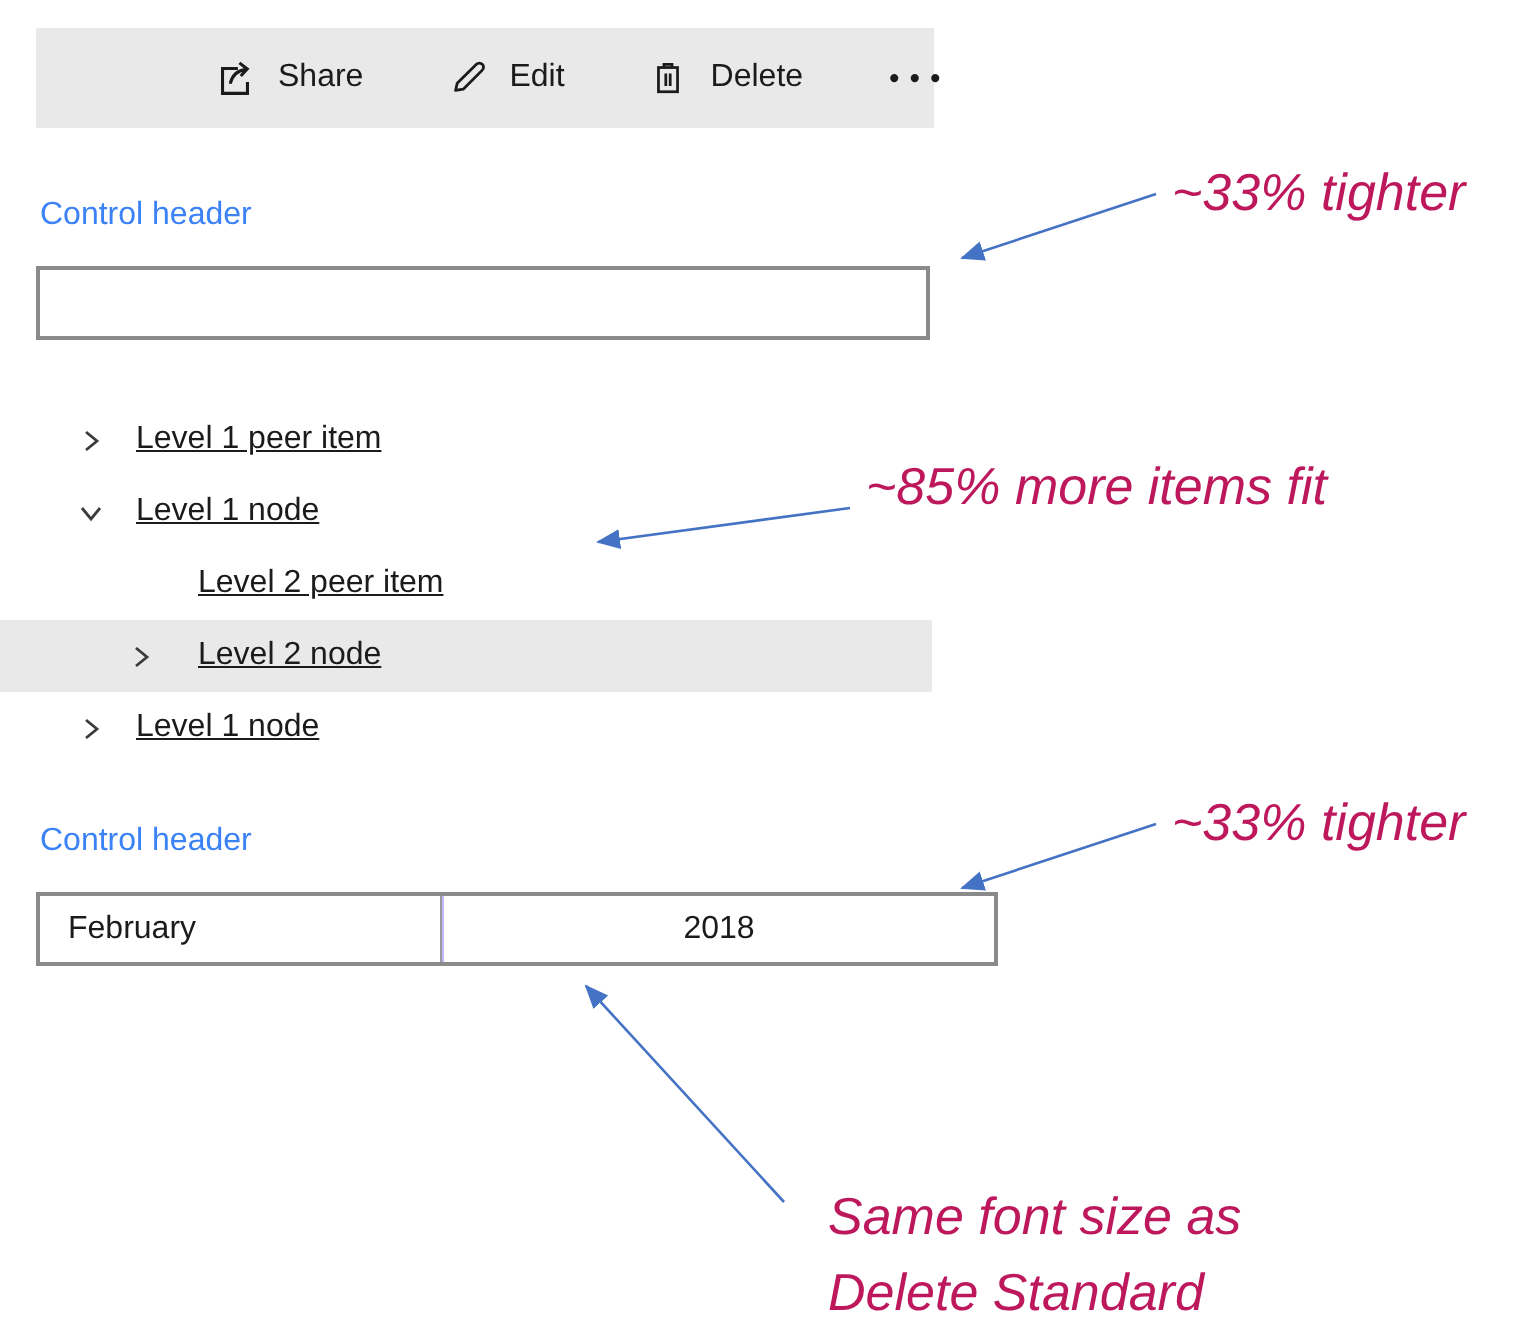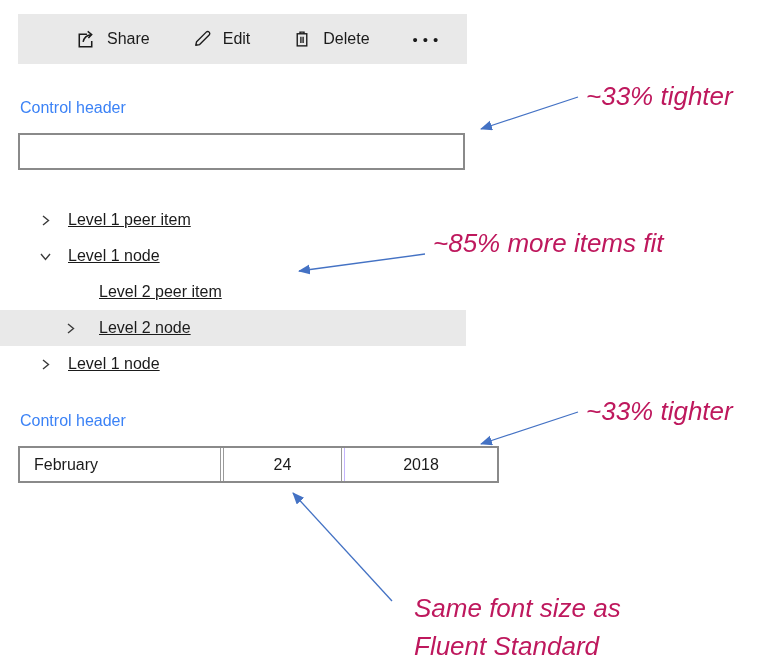--- a/index.html
+++ b/index.html
@@ -14,21 +14,21 @@
   }
 
   
   .command-bar {
     position: absolute;
     left: 18px; top: 14px;
     width: 449px; height: 50px;
     background: #e9e9e9;
     display: flex;
     align-items: center;
-    padding-left: 56px;
+    padding-left: 88px;
     box-sizing: border-box;
     gap: 41px;
   }
   .cmd-btn {
     display: flex;
     align-items: center;
     gap: 10px;
     background: transparent;
     border: none;
     padding: 0;
@@ -236,30 +236,29 @@
           <polyline points="5,3 10.5,7.5 5,12"></polyline>
         </svg>
       </span>
       <span class="tree-text">Level 1 node</span>
     </div>
   </div>
 
   <div class="ctl-label label-2">Control header</div>
   <div class="date-picker">
     <div class="date-cell date-month">February</div>
-    <div class="date-cell date-day">24</div>
     <div class="date-cell date-year">2018</div>
   </div>
 
   <div class="note note-1">~33% tighter</div>
   <div class="note note-2">~85% more items fit</div>
   <div class="note note-3">~33% tighter</div>
   <div class="note note-4">
     <div>Same font size as</div>
-    <div>Fluent Standard</div>
+    <div>Delete Standard</div>
   </div>
 
   <svg class="arrow-overlay" width="763" height="664" viewBox="0 0 763 664">
     <defs>
       <marker id="ah" markerUnits="userSpaceOnUse" markerWidth="14" markerHeight="12" refX="11" refY="5" orient="auto">
         <path d="M0,0 L12,5 L0,10 Z" fill="#4472c4"></path>
       </marker>
     </defs>
     <g stroke="#4472c4" stroke-width="1.3">
       <line x1="578" y1="97" x2="481" y2="129" marker-end="url(#ah)"></line>

